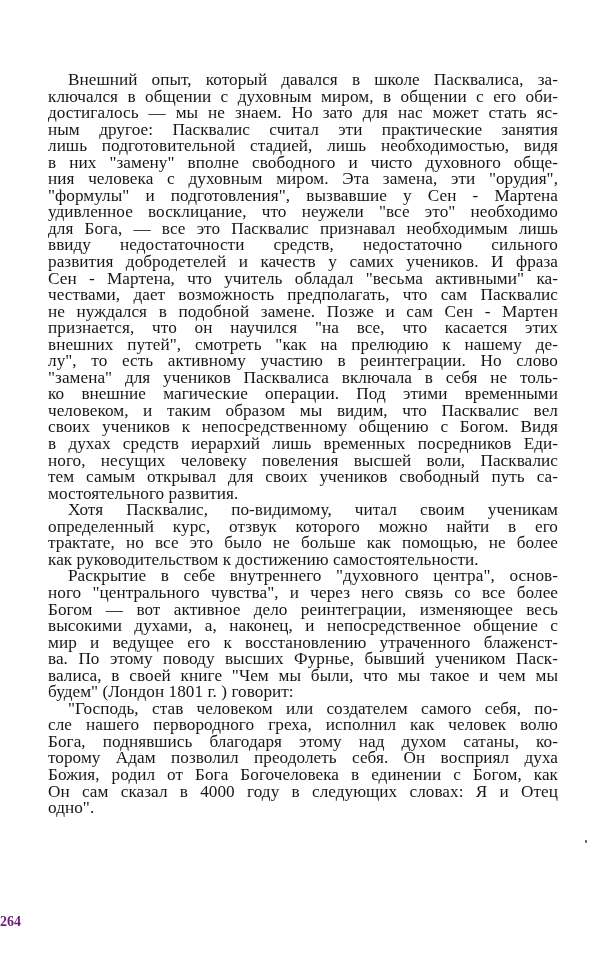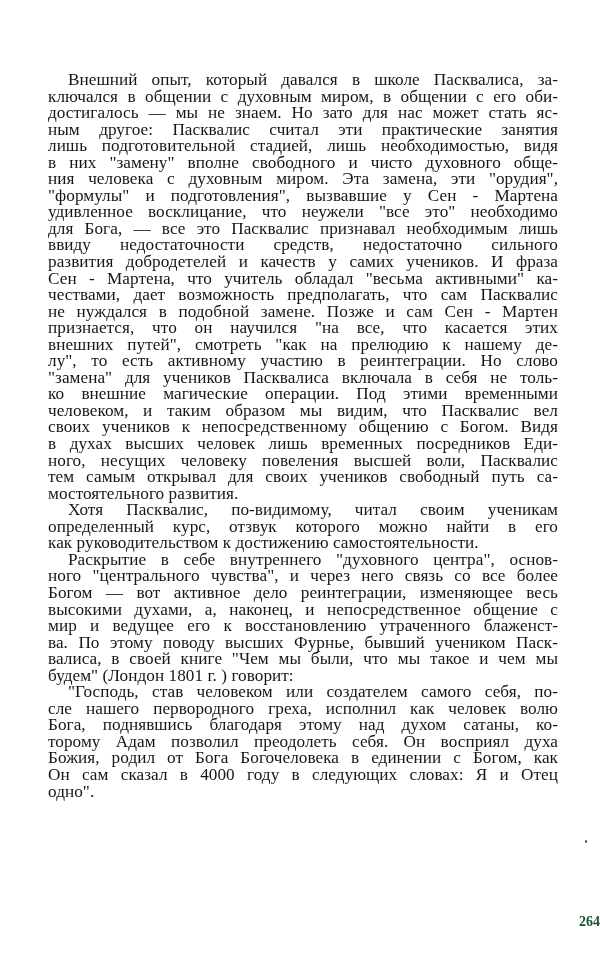--- a/index.html
+++ b/index.html
@@ -36,25 +36,25 @@
     text-align-last: left;
   }
   .line.indent {
     padding-left: 20px;
   }
   .page-number {
     position: absolute;
     left: 0;
     width: 600px;
     top: 914px;
-    text-align: right;
+    text-align: left;
     font-size: 14px;
     font-weight: bold;
     font-family: "Liberation Serif", serif;
-    color: #14532d;
+    color: #701a75;
   }
   .speck {
     position: absolute;
     left: 585px;
     top: 840px;
     width: 2px;
     height: 3px;
     background: #555;
     border-radius: 1px;
   }
@@ -80,29 +80,30 @@
     <span class="line">Сен - Мартена, что учитель обладал "весьма активными" ка-</span>
     <span class="line">чествами, дает возможность предполагать, что сам Пасквалис</span>
     <span class="line">не нуждался в подобной замене. Позже и сам Сен - Мартен</span>
     <span class="line">признается, что он научился "на все, что касается этих</span>
     <span class="line">внешних путей", смотреть "как на прелюдию к нашему де-</span>
     <span class="line">лу", то есть активному участию в реинтеграции. Но слово</span>
     <span class="line">"замена" для учеников Пасквалиса включала в себя не толь-</span>
     <span class="line">ко внешние магические операции. Под этими временными</span>
     <span class="line">человеком, и таким образом мы видим, что Пасквалис вел</span>
     <span class="line">своих учеников к непосредственному общению с Богом. Видя</span>
-    <span class="line">в духах высших человек лишь временных посредников Еди-</span>
+    <span class="line">в духах средств иерархий лишь временных посредников Еди-</span>
     <span class="line">ного, несущих человеку повеления высшей воли, Пасквалис</span>
     <span class="line">тем самым открывал для своих учеников свободный путь са-</span>
     <span class="line last">мостоятельного развития.</span>
   </div>
 
   <div>
     <span class="line indent">Хотя Пасквалис, по-видимому, читал своим ученикам</span>
     <span class="line">определенный курс, отзвук которого можно найти в его</span>
+    <span class="line">трактате, но все это было не больше как помощью, не более</span>
     <span class="line last">как руководительством к достижению самостоятельности.</span>
   </div>
 
   <div>
     <span class="line indent">Раскрытие в себе внутреннего "духовного центра", основ-</span>
     <span class="line">ного "центрального чувства", и через него связь со все более</span>
     <span class="line">Богом — вот активное дело реинтеграции, изменяющее весь</span>
     <span class="line">высокими духами, а, наконец, и непосредственное общение с</span>
     <span class="line">мир и ведущее его к восстановлению утраченного блаженст-</span>
     <span class="line">ва. По этому поводу высших Фурнье, бывший учеником Паск-</span>

